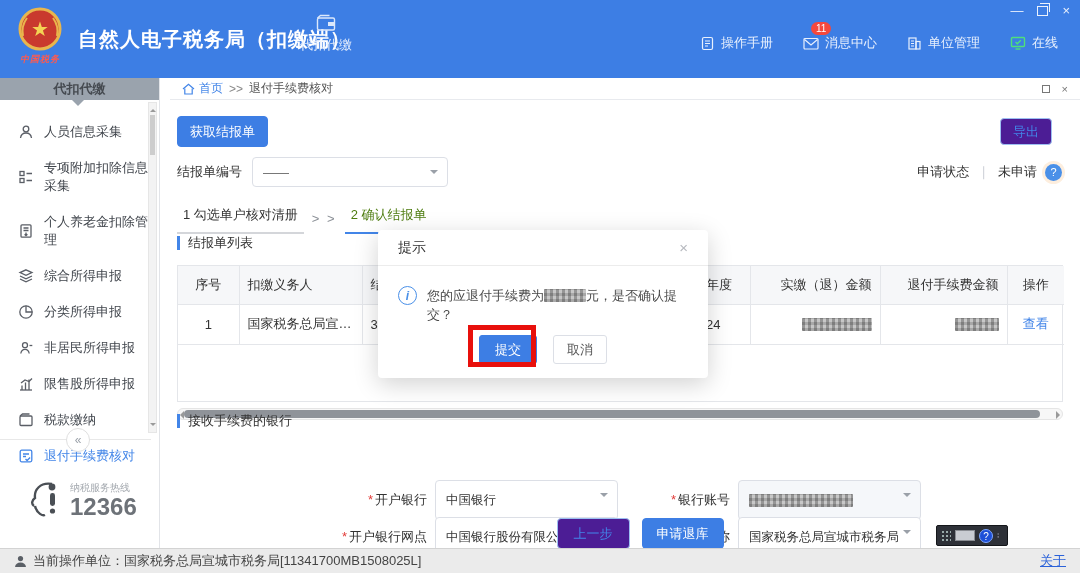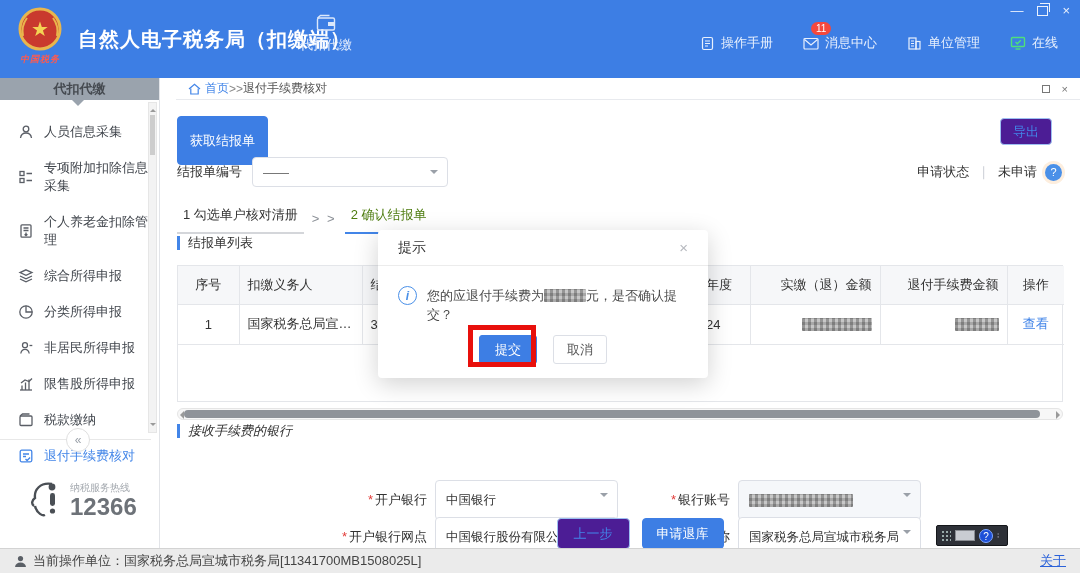--- a/index.html
+++ b/index.html
@@ -37,28 +37,28 @@
   .arrow-up{top:3px;border-bottom-color:#9a9a9a;}
   .arrow-dn{bottom:3px;border-top-color:#9a9a9a;}
   .collapse-row{position:absolute;left:0;right:8px;bottom:108px;border-top:1px solid #e8e8e8;}
   .collapse-btn{position:absolute;left:66px;top:-12px;width:24px;height:24px;border:1px solid #e0e0e0;border-radius:50%;background:#fff;color:#9aa0a8;text-align:center;line-height:22px;font-size:12px;cursor:pointer;}
   .hotline{position:absolute;left:28px;bottom:28px;display:flex;align-items:center;gap:8px;color:#8a8f96;}
   .hotline-num{font-size:24px;font-weight:bold;color:#6d7278;line-height:24px;}
   .hotline-cap{font-size:10px;color:#a3a8ae;}
 
   
   .main{position:absolute;left:161px;top:78px;right:0;bottom:25px;background:#fff;}
-  .breadcrumb-bar{position:absolute;left:15px;right:0;top:0;height:22px;border-bottom:1px solid #e8eaee;display:flex;align-items:center;padding:0 12px;font-size:12px;color:#555;}
+  .breadcrumb-bar{position:absolute;left:9px;right:0;top:0;height:22px;border-bottom:1px solid #e8eaee;display:flex;align-items:center;padding:0 12px;font-size:12px;color:#555;gap:6px;}
   .bc-home{color:#4285e8;display:flex;align-items:center;gap:4px;cursor:pointer;}
   .bc-sep{color:#888;}
   .panel-controls{margin-left:auto;display:flex;gap:12px;color:#777;font-size:11px;align-items:center;}
   .pc-box{width:8px;height:8px;border:1px solid #777;display:inline-block;}
 
   .btn{display:inline-block;border-radius:4px;font-size:13px;text-align:center;cursor:pointer;line-height:1;}
-  .btn-primary{background:#3d7ee4;color:#fff;border:1px solid #3d7ee4;padding:17px 12px;}
+  .btn-primary{background:#3d7ee4;color:#fff;border:1px solid #3d7ee4;padding:8px 12px;}
   .btn-plain{background:#4c1d95;color:#4285e8;border:1px solid #9dc0f2;padding:7px 12px;}
   .fetch-btn{position:absolute;left:16px;top:38px;}
   .export-btn{position:absolute;right:28px;top:40px;padding:6px 12px;}
 
   .filter-row{position:absolute;left:16px;top:78px;right:18px;height:32px;display:flex;align-items:center;font-size:13px;color:#333;}
   .filter-label{margin-right:10px;}
   .select{position:relative;height:30px;border:1px solid #dcdfe6;border-radius:4px;background:#fff;display:flex;align-items:center;padding:0 22px 0 10px;color:#666;font-size:13px;cursor:pointer;}
   .select:after{content:"";position:absolute;right:9px;top:12px;border:4px solid transparent;border-top-color:#9aa0a8;}
   .sel-no{width:196px;}
   .status-wrap{margin-left:auto;display:flex;align-items:center;gap:8px;font-size:13px;color:#333;}
@@ -67,21 +67,21 @@
 
   .steps{position:absolute;left:16px;top:124px;display:flex;align-items:flex-end;font-size:13px;}
   .step{padding:4px 6px 8px;color:#333;}
   .step-1{border-bottom:2px solid #d4d6da;min-width:118px;}
   .step-sep{color:#8a8f96;padding:0 8px 8px;letter-spacing:2px;}
   .step-2{border-bottom:2px solid #4285e8;color:#4d7c0f;min-width:72px;}
 
   .section-title{position:absolute;left:16px;display:flex;align-items:center;gap:8px;font-size:13px;color:#333;}
   .section-title:before{content:"";width:3px;height:14px;background:#4285e8;display:inline-block;}
   .st-1{top:156px;}
-  .st-2{top:344px;font-style:italic;}
+  .st-2{top:334px;}
 
   
   .table-wrap{position:absolute;left:16px;top:187px;width:886px;height:137px;border:1px solid #e4e6ea;border-bottom:1px solid #e4e6ea;background:#fff;}
   table.grid{border-collapse:collapse;width:100%;table-layout:fixed;font-size:13px;color:#333;}
   table.grid th{background:#f6f7f9;font-weight:normal;border:1px solid #e4e6ea;height:38px;padding:0 8px;}
   table.grid td{border:1px solid #e4e6ea;height:40px;padding:0 8px;}
   table.grid th:first-child,table.grid td:first-child{border-left:none;}
   table.grid th:last-child,table.grid td:last-child{border-right:none;}
   table.grid th{border-top:none;}
   .c-center{text-align:center;}

